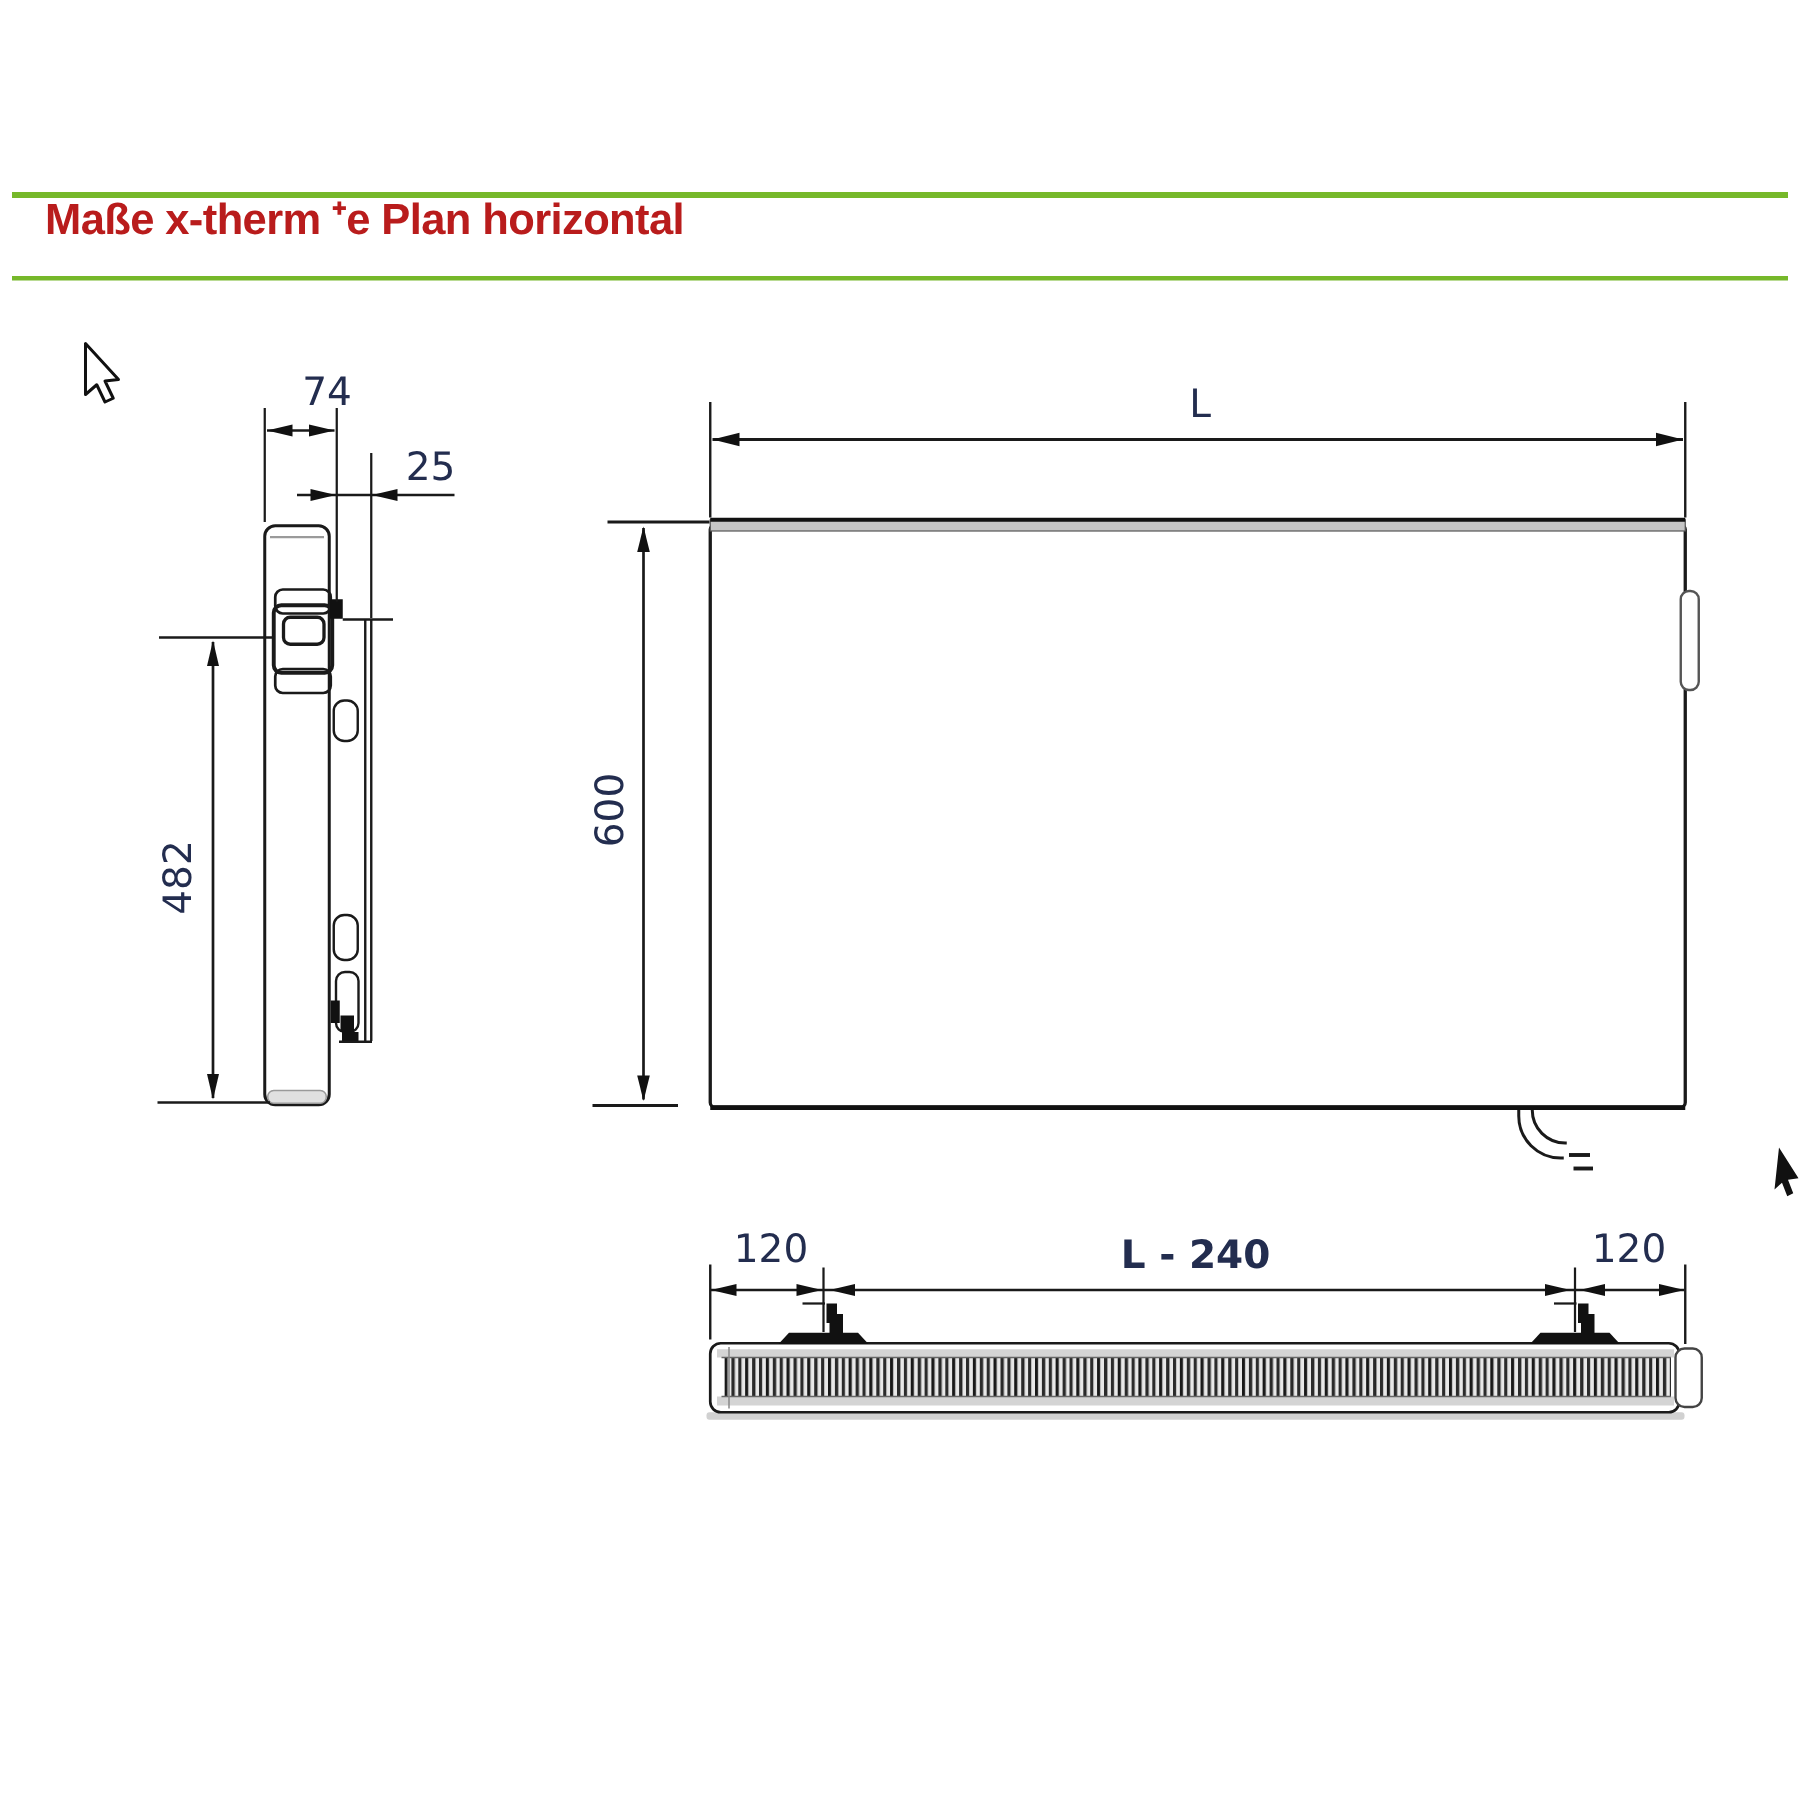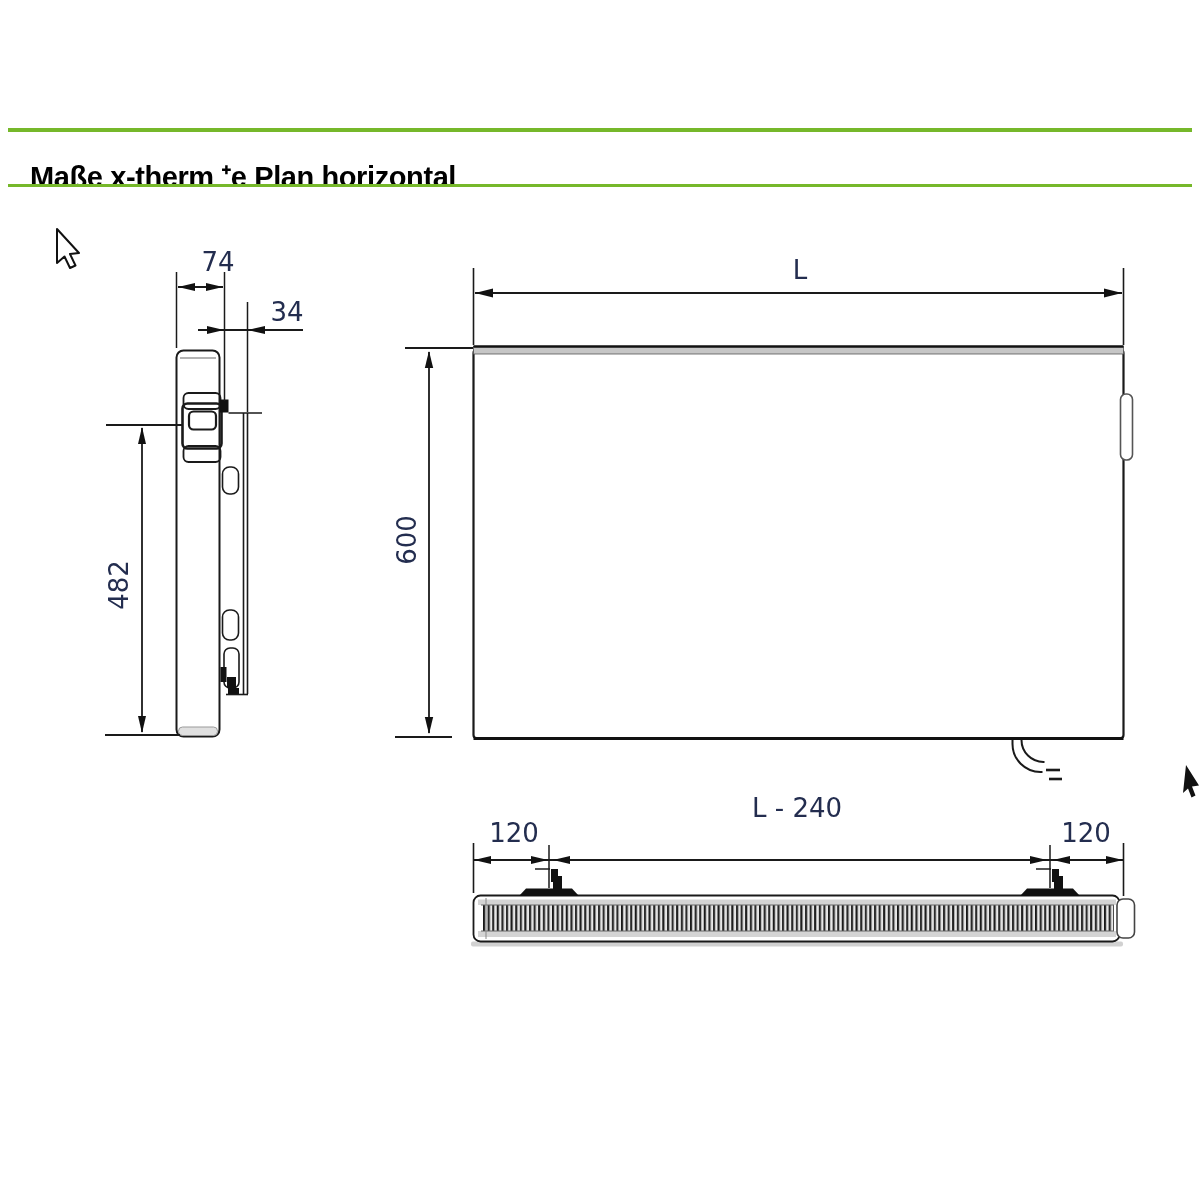--- a/index.html
+++ b/index.html
@@ -6,22 +6,22 @@
     --accent:#76b82a;
     --dim-text:#232d4f;
     --line:#1a1a1a;
   }
   html,body{margin:0;padding:0;background:#fff;}
   .canvas{position:relative;width:1200px;height:1200px;background:#fff;overflow:hidden;
           font-family:"Liberation Sans",sans-serif;}
   .rule{position:absolute;left:8px;width:1184px;background:var(--accent);}
   .rule-top{top:128px;height:4px;}
   .rule-bottom{top:184px;height:3px;}
-  .page-title{position:absolute;left:30px;top:156px;font-size:29px;font-weight:700;
-              color:#000000;letter-spacing:-0.4px;white-space:nowrap;}
+  .page-title{position:absolute;left:30px;top:125px;font-size:29px;font-weight:700;
+              color:#b91c1c;letter-spacing:-0.4px;white-space:nowrap;}
   .dim-label{position:absolute;transform:translate(-50%,-50%);
              font-family:"DejaVu Sans",sans-serif;font-size:26px;color:var(--dim-text);
              white-space:nowrap;line-height:1;}
   .dim-label.rot{transform:translate(-50%,-50%) rotate(-90deg);}
   svg{position:absolute;left:0;top:0;}
   .ln{stroke:var(--line);fill:none;}
   .arrow{fill:#111;stroke:none;}
 </style>
 </head>
 <body>
@@ -163,21 +163,21 @@
         <polygon class="arrow" points="1053,860 1070,856 1070,864"></polygon>
         <polygon class="arrow" points="1123,860 1106,856 1106,864"></polygon>
       </g>
     </g>
 
     <path d="M57,229 L57,263 L64.5,256.5 L70,268 L75.5,265.5 L70,254 L79,253 Z" fill="#fff" stroke="#111" stroke-width="2" stroke-linejoin="round"></path>
     <path d="M1186,765 L1183,793 L1188,788.5 L1191.5,797.5 L1195.5,795.5 L1192,786.5 L1199,785.5 Z" fill="#111"></path>
   </svg>
 
   <div class="dim-label" style="left:218px;top:262px;">74</div>
-  <div class="dim-label" style="left:287px;top:312px;">34</div>
+  <div class="dim-label" style="left:287px;top:312px;">25</div>
   <div class="dim-label rot" style="left:119px;top:585px;">482</div>
   <div class="dim-label" style="left:800px;top:270px;">L</div>
   <div class="dim-label rot" style="left:407px;top:540px;">600</div>
   <div class="dim-label" style="left:514px;top:833px;">120</div>
-  <div class="dim-label" style="left:797px;top:808px;">L - 240</div>
+  <div class="dim-label" style="left:797px;top:837px;font-weight:bold;">L - 240</div>
   <div class="dim-label" style="left:1086px;top:833px;">120</div>
 
 </div>
 
 </body></html>

